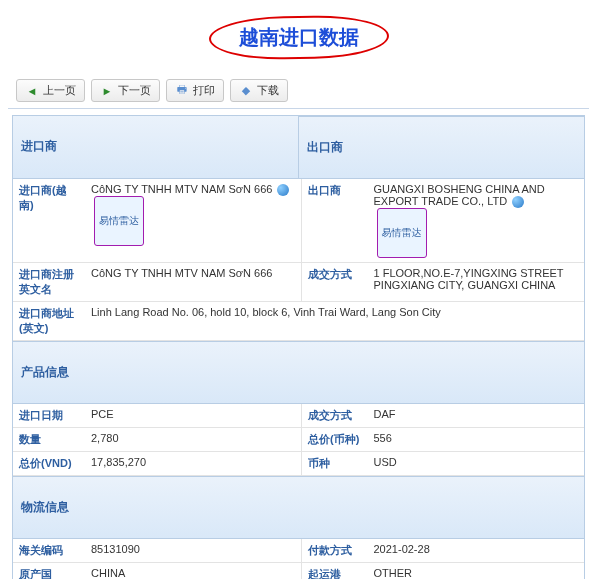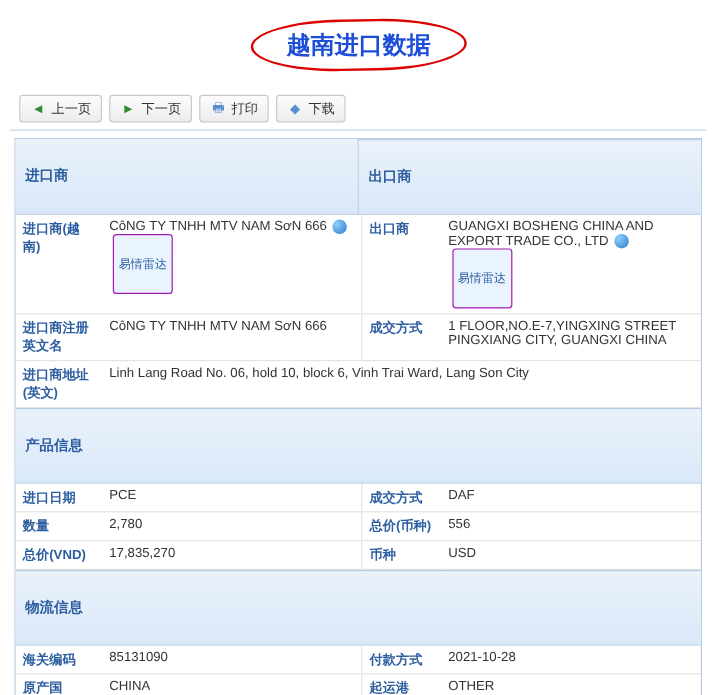--- a/index.html
+++ b/index.html
@@ -227,21 +227,21 @@
         <col style="width:72px">
         <col>
         <col style="width:66px">
         <col>
       </colgroup>
     <tbody>
         <tr>
       <td class="lbl">海关编码</td>
       <td class="vcell">85131090</td>
       <td class="lbl divider">付款方式</td>
-      <td class="vcell">2021-10-28</td>
+      <td class="vcell">2021-02-28</td>
     </tr>
     <tr>
       <td class="lbl">原产国</td>
       <td class="vcell">CHINA</td>
       <td class="lbl divider">起运港</td>
       <td class="vcell">OTHER</td>
     </tr>
 
   </tbody>
     </table>

